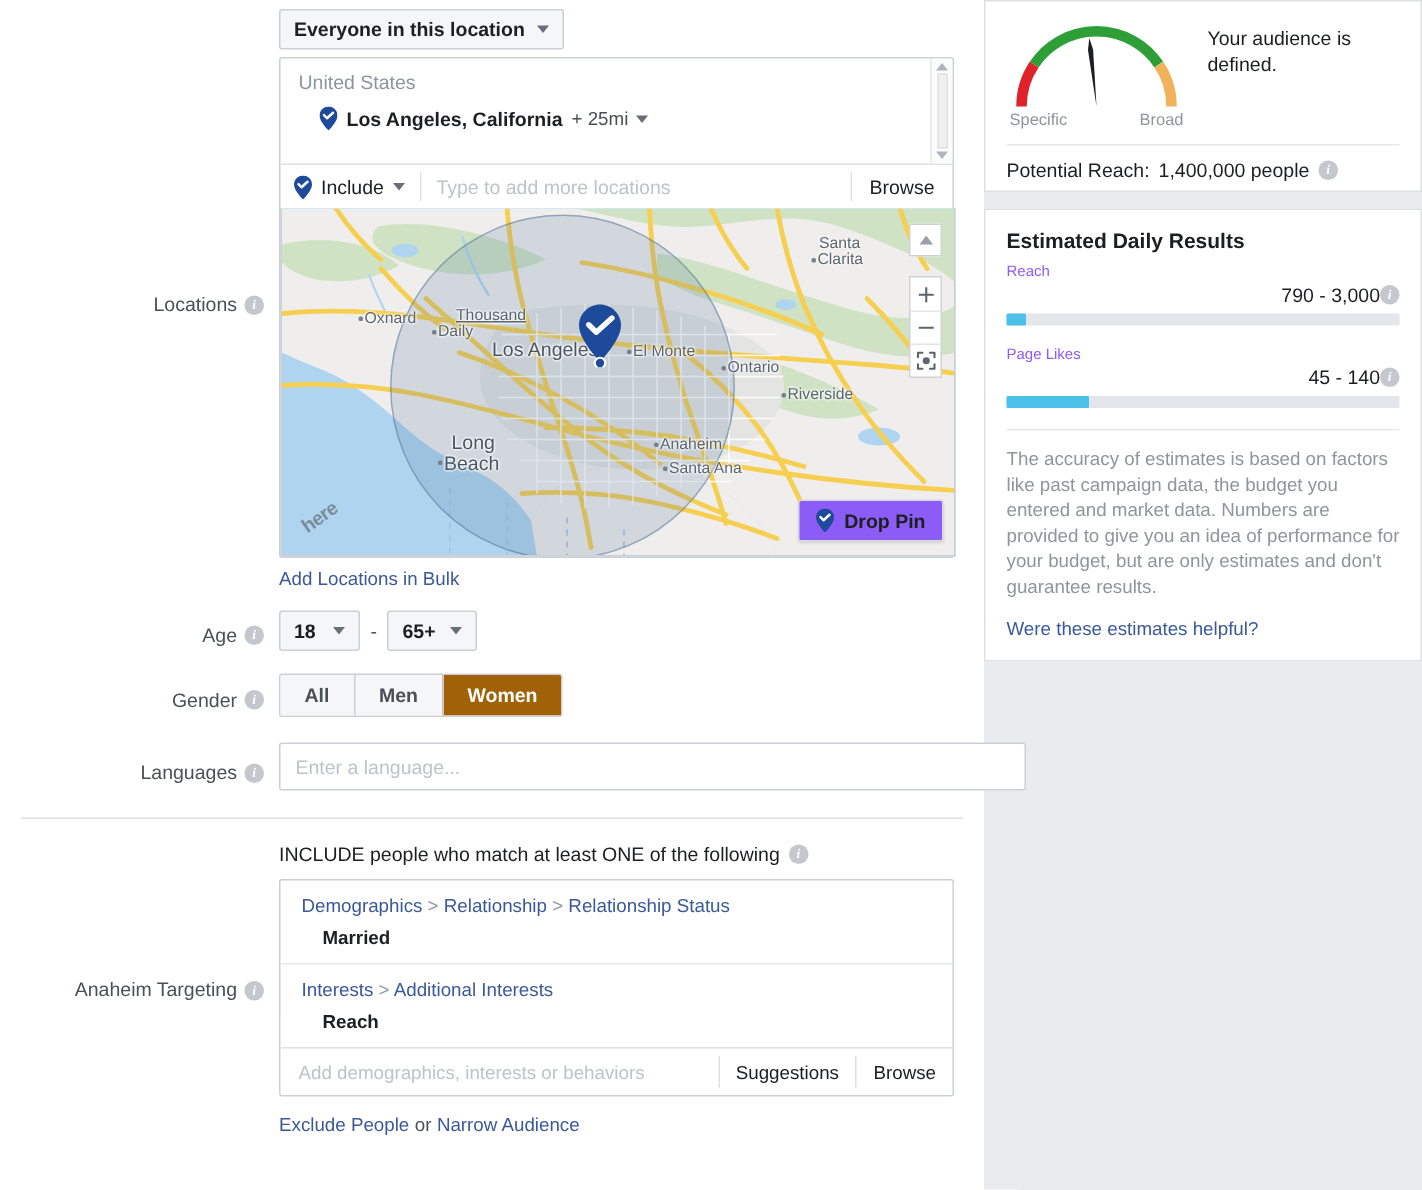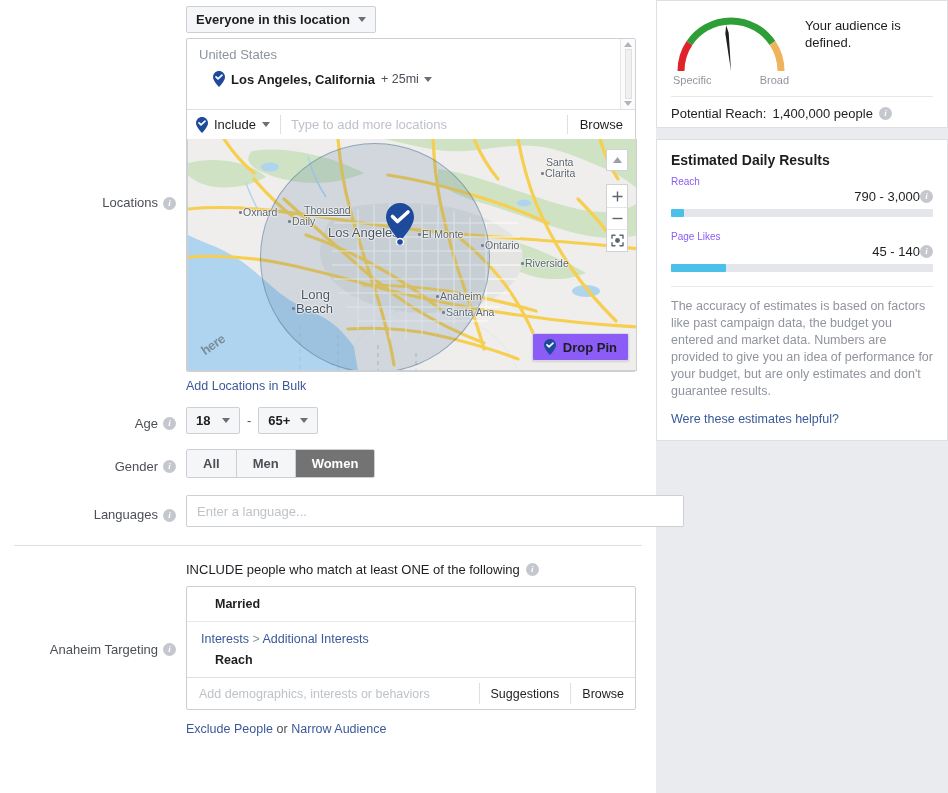--- a/index.html
+++ b/index.html
@@ -429,21 +429,21 @@
 
     <div class="row" style="margin-top:15px;">
       <div class="row-label" style="padding-top:6px;">
         <span>Gender</span>
         <span class="info">i</span>
       </div>
       <div class="row-body">
         <div class="seg" id="gender-seg">
             <div>All</div>
             <div>Men</div>
-            <div class="active" style="background: #737373;">Women</div>
+            <div class="active" style="background: #a16207;">Women</div>
           </div>
       </div>
     </div>
 
     <div class="row" style="margin-top:17px;">
       <div class="row-label" style="padding-top:8px;">
         <span>Languages</span>
         <span class="info">i</span>
       </div>
       <div class="row-body">
@@ -462,20 +462,21 @@
       </div>
       <div class="row-body">
         <div class="dt-head">
           <span>INCLUDE people who match at least ONE of the following</span>
           <span class="info">i</span>
         </div>
 
         <div class="dt-box">
           <div id="dt-groups">
               <div class="dt-group">
+                <div class="dt-path"><span>Demographics</span><span class="sepchar"> &gt; </span><span>Relationship</span><span class="sepchar"> &gt; </span><span>Relationship Status</span></div>
                 <div class="dt-item">Married</div>
               </div>
               <div class="dt-group">
                 <div class="dt-path"><span>Interests</span><span class="sepchar"> &gt; </span><span>Additional Interests</span></div>
                 <div class="dt-item">Reach</div>
               </div>
             </div>
           <div class="dt-input-row">
             <span class="dt-placeholder">Add demographics, interests or behaviors</span>
             <span class="vdiv"></span>

